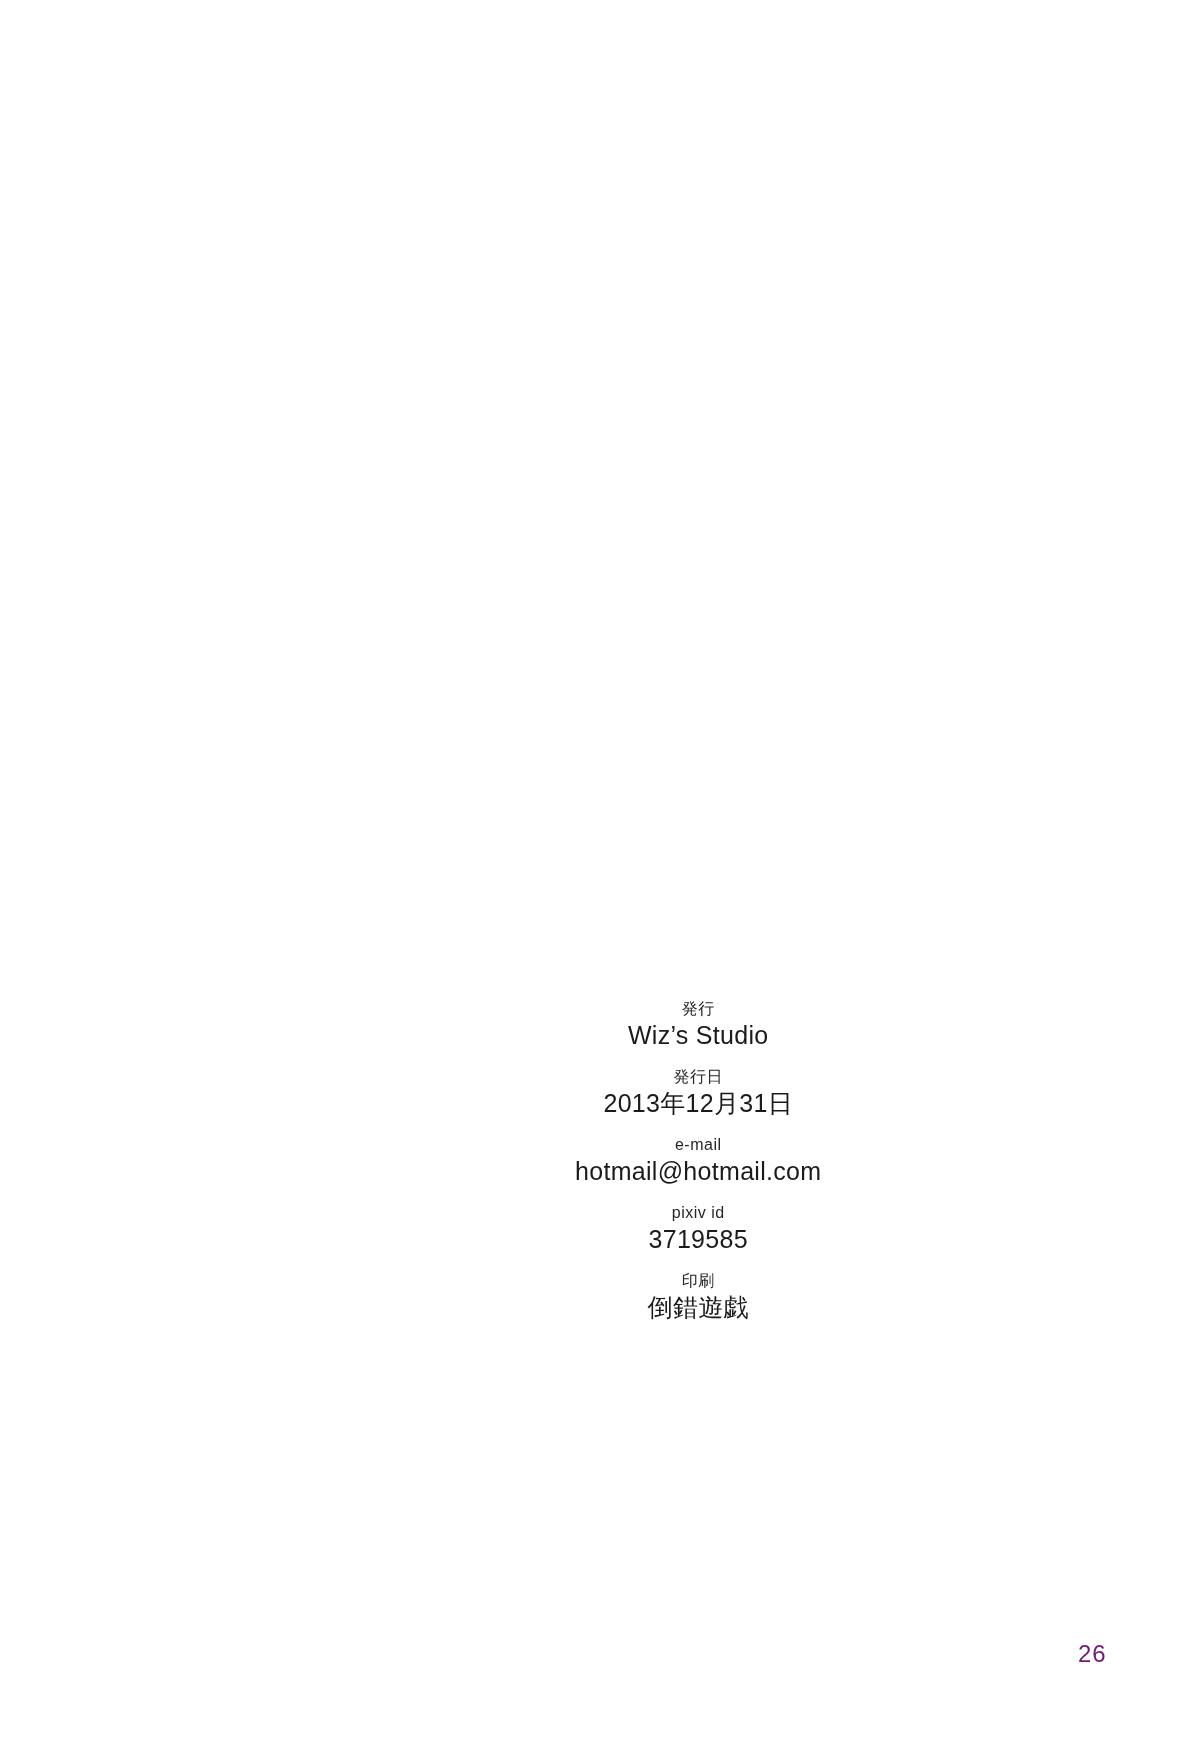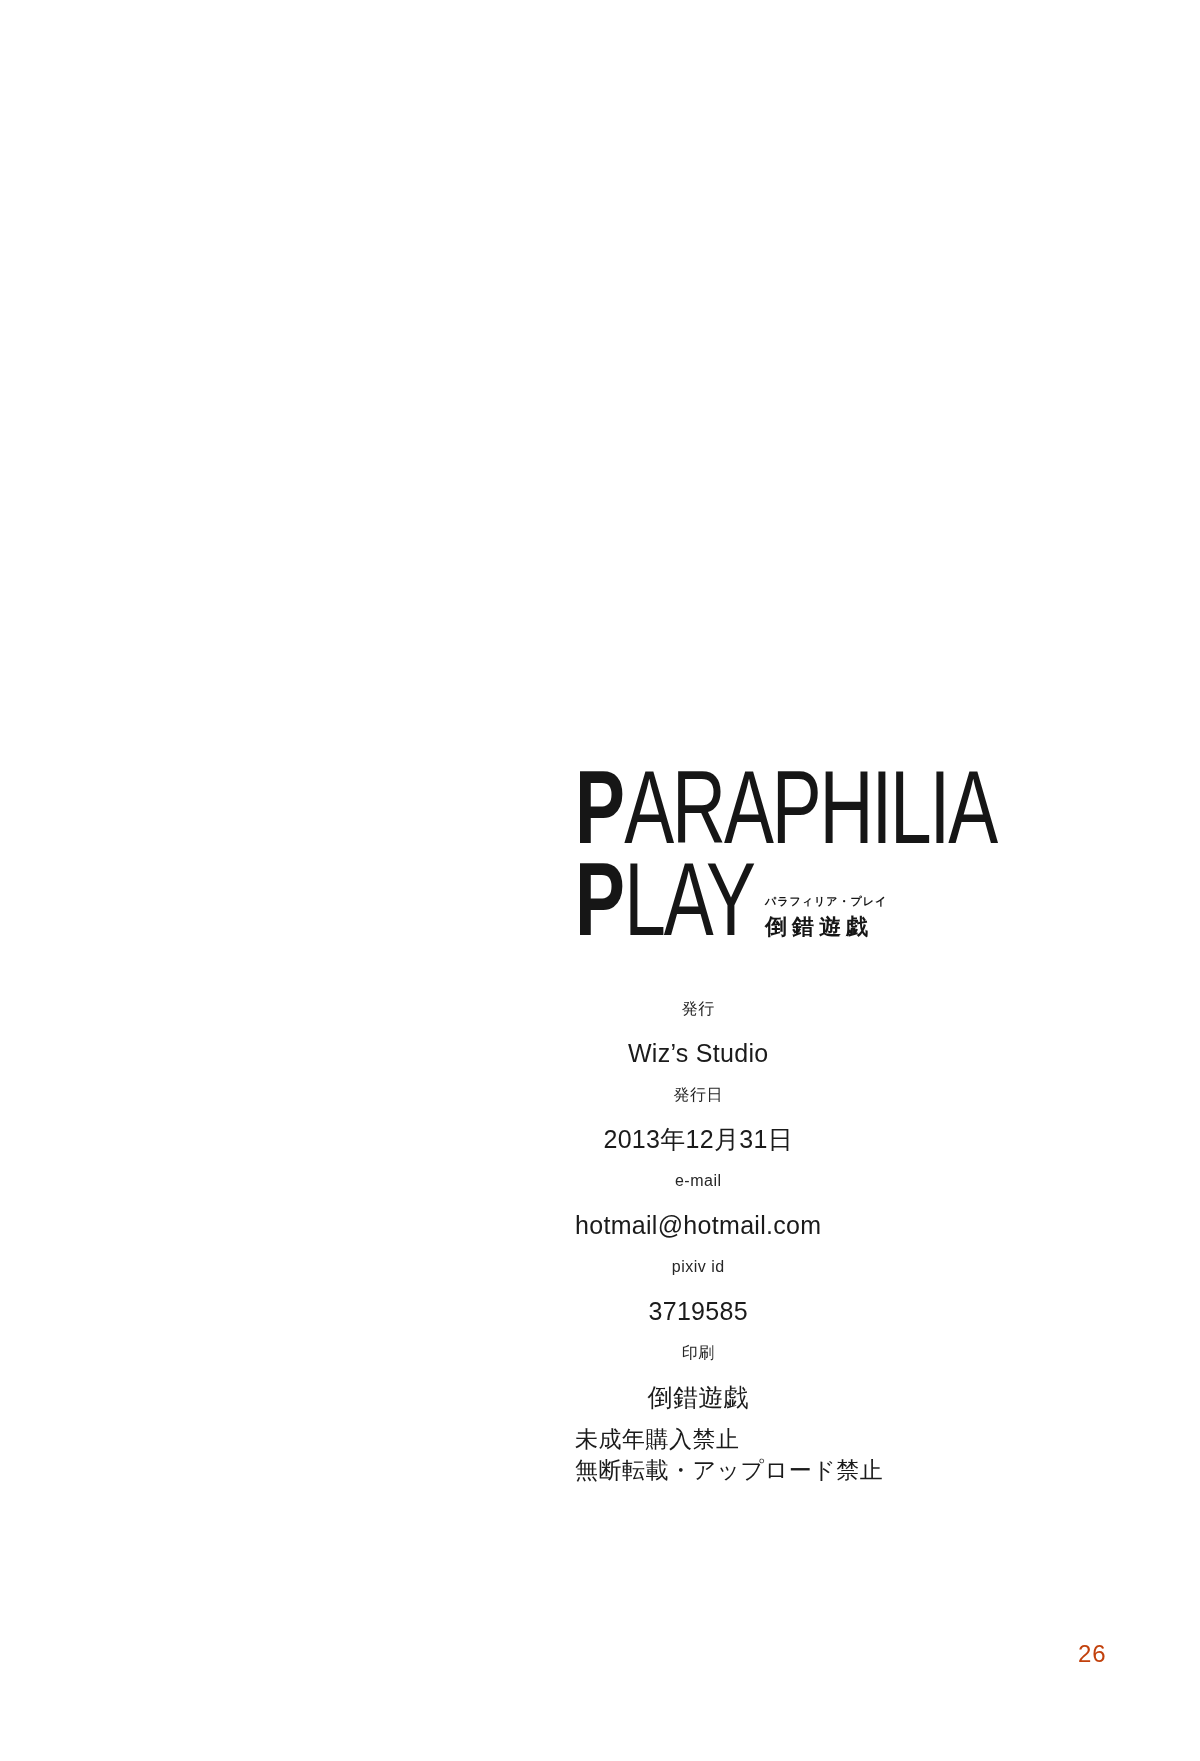--- a/index.html
+++ b/index.html
@@ -73,21 +73,21 @@
   }
   .credit-group { margin-bottom: 19px; text-align: center; }
   .credit-label {
     font-size: 16px;
     letter-spacing: 0.5px;
     color: #262626;
   }
   .credit-value {
     font-size: 25px;
     letter-spacing: 0.3px;
-    margin-top: 22px;
+    margin-top: 4px;
     color: #1b1b1b;
   }
 
   
   .notices {
     position: absolute;
     left: 575px;
     top: 1424px;
   }
   .notice-line {
@@ -98,38 +98,28 @@
     white-space: nowrap;
   }
 
   
   .page-number {
     position: absolute;
     left: 1078px;
     top: 1640px;
     font-size: 24px;
     letter-spacing: 1px;
-    color: #c2410c;
+    color: #701a75;
   }
 </style>
 </head>
 <body>
 
 <div class="page">
 
-  <div class="title-block">
-    <div class="title-line">PARAPHILIA</div>
-    <div class="line2-row">
-      <div class="title-line">PLAY</div>
-      <div class="jp-block">
-        <div class="jp-furigana">パラフィリア・プレイ</div>
-        <div class="jp-kanji">倒錯遊戯</div>
-      </div>
-    </div>
-  </div>
 
   <div class="credits">
     <div class="credit-group">
       <div class="credit-label">発行</div>
       <div class="credit-value">Wiz’s Studio</div>
     </div>
     <div class="credit-group">
       <div class="credit-label">発行日</div>
       <div class="credit-value">2013年12月31日</div>
     </div>
@@ -140,20 +130,16 @@
     <div class="credit-group">
       <div class="credit-label">pixiv id</div>
       <div class="credit-value">3719585</div>
     </div>
     <div class="credit-group">
       <div class="credit-label">印刷</div>
       <div class="credit-value">倒錯遊戯</div>
     </div>
   </div>
 
-  <div class="notices">
-    <div class="notice-line">未成年購入禁止</div>
-    <div class="notice-line">無断転載・アップロード禁止</div>
-  </div>
 
   <div class="page-number">26</div>
 
 </div>
 
 </body></html>

